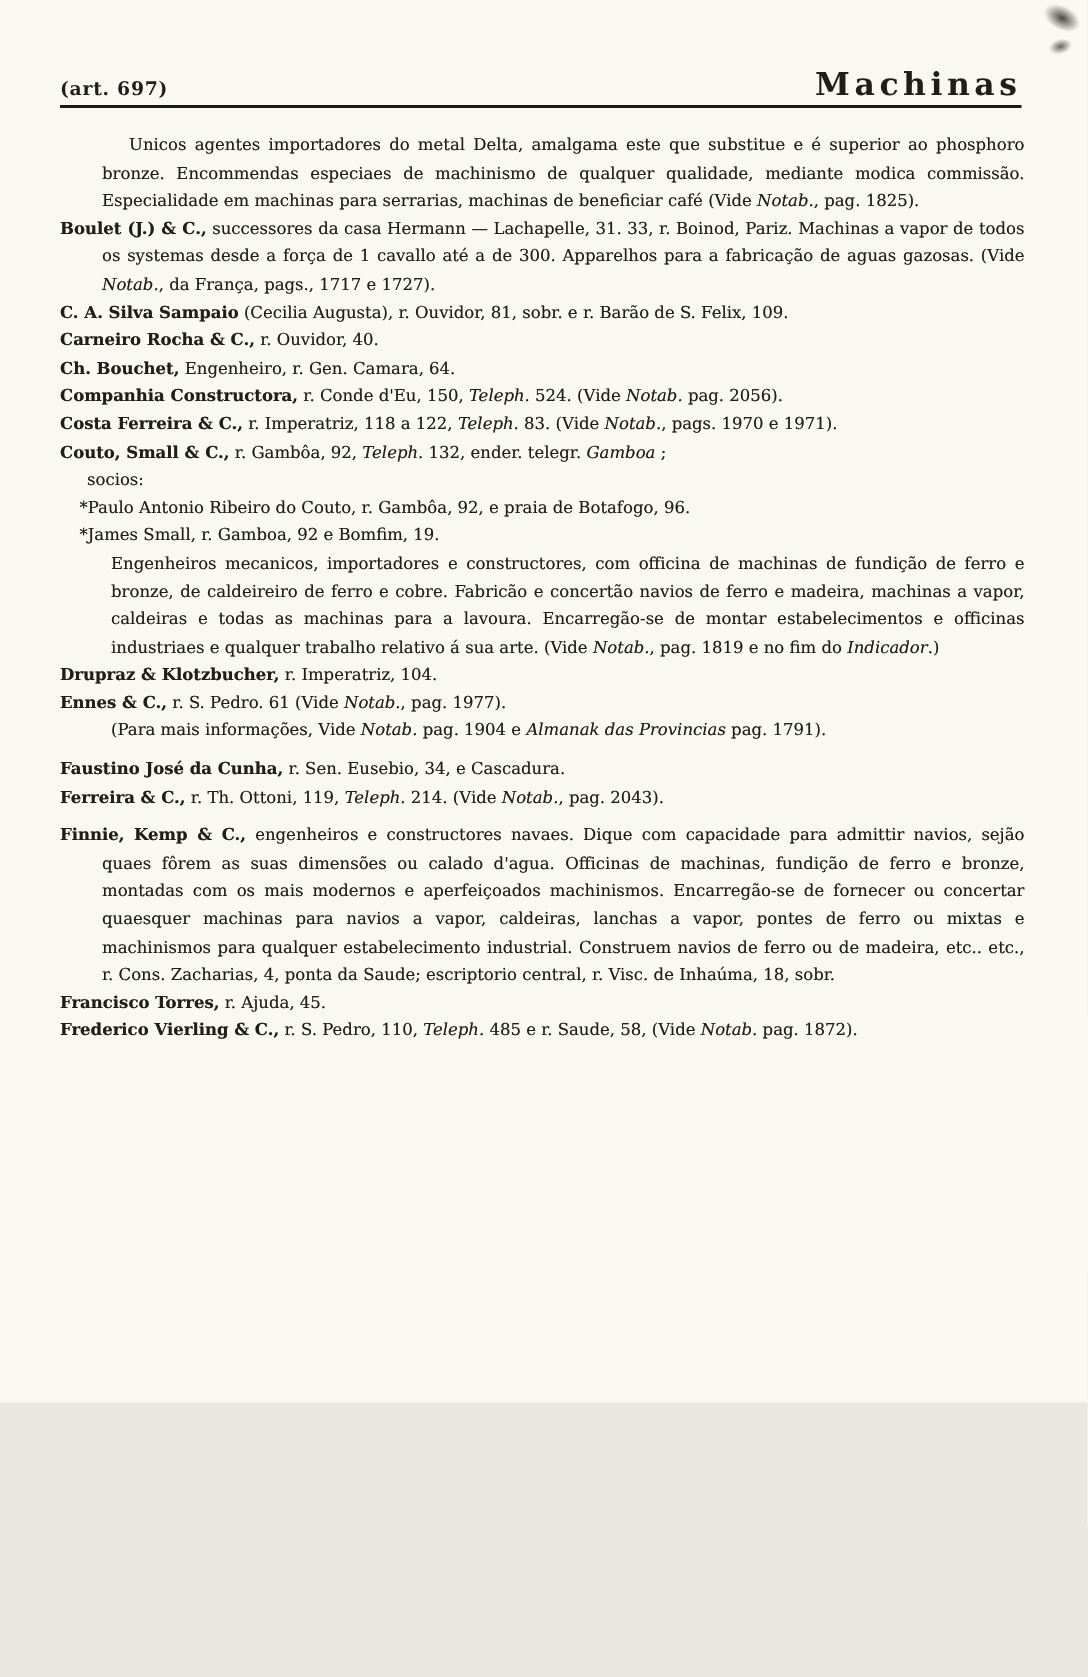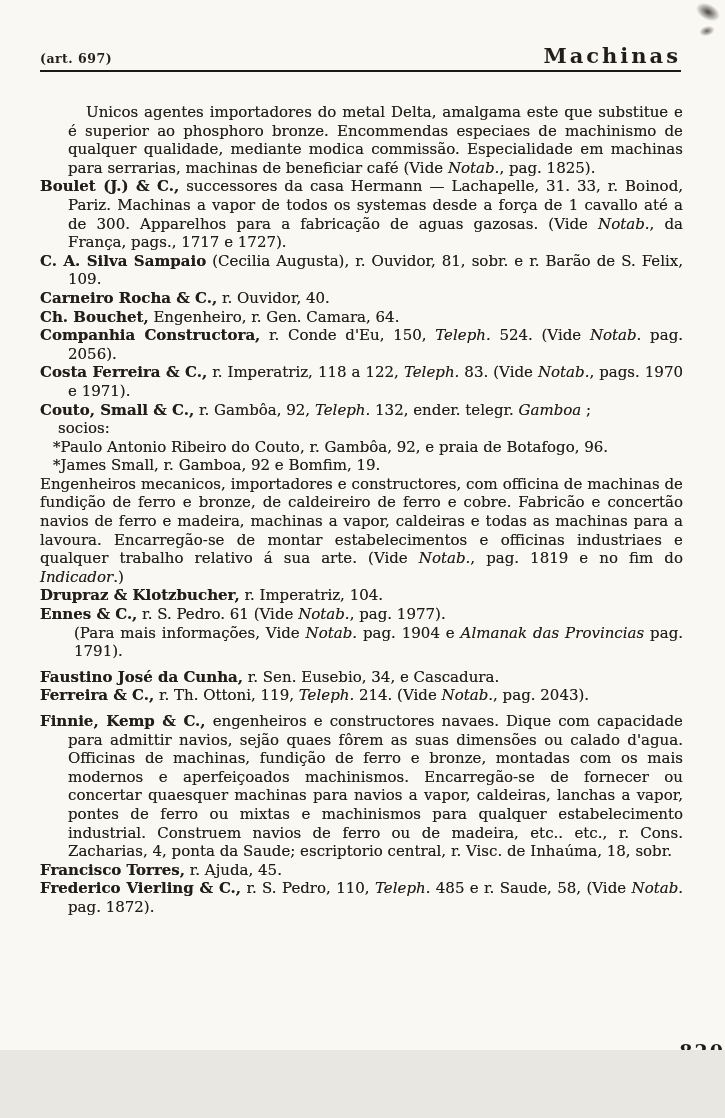--- a/index.html
+++ b/index.html
@@ -3,53 +3,53 @@
 <meta charset="utf-8">
 <style>
   html, body { margin: 0; padding: 0; }
   body {
     width: 725px; height: 1118px;
     background: #e9e7e1;
     font-family: "DejaVu Serif", "Liberation Serif", serif;
   }
   .page {
     position: relative;
-    width: 725px; height: 1050px;
+    width: 725px; height: 935px;
     background: #faf8f3;
     color: #211e1a;
     overflow: hidden;
     box-sizing: border-box;
   }
   
   .header {
     position: absolute; top: 44px; left: 40px; right: 44px; height: 26px;
     border-bottom: 2.5px solid #1c1a16;
   }
   .art-ref {
     position: absolute; left: 0; bottom: 4px;
     font-size: 12.5px; font-weight: bold; letter-spacing: 0.5px;
   }
   .page-title {
     position: absolute; left: 16px; right: 0; bottom: 2px;
     text-align: right; font-weight: bold; font-size: 21px; letter-spacing: 3px;
   }
   
   .content {
-    position: absolute; top: 103px; left: 40px; right: 42px;
-    font-size: 15px; line-height: 18.6px;
+    position: absolute; top: 88px; left: 40px; right: 42px;
+    font-size: 11px; line-height: 18.6px;
     text-align: justify;
     text-shadow: 0 0 0.4px rgba(20,15,10,0.55);
   }
   .para { margin: 0; }
   .gap  { margin-top: 7px; }
   .cont  { margin-left: 28px; text-indent: 18px; }
   .entry { padding-left: 28px; text-indent: -28px; }
   .sub1  { margin-left: 18px; }
   .sub2  { margin-left: 13px; padding-left: 15px; text-indent: -15px; }
-  .desc  { }
+  .desc  { margin-left: 34px; }
   .note  { margin-left: 34px; }
   .b { font-weight: bold; }
   .i { font-style: italic; }
   
   .pagenum {
     position: absolute; left: 0; right: 0; top: 1040px;
     text-align: right; font-weight: bold; font-size: 19px; letter-spacing: 2px;
   }
   
   .smudge1 {

